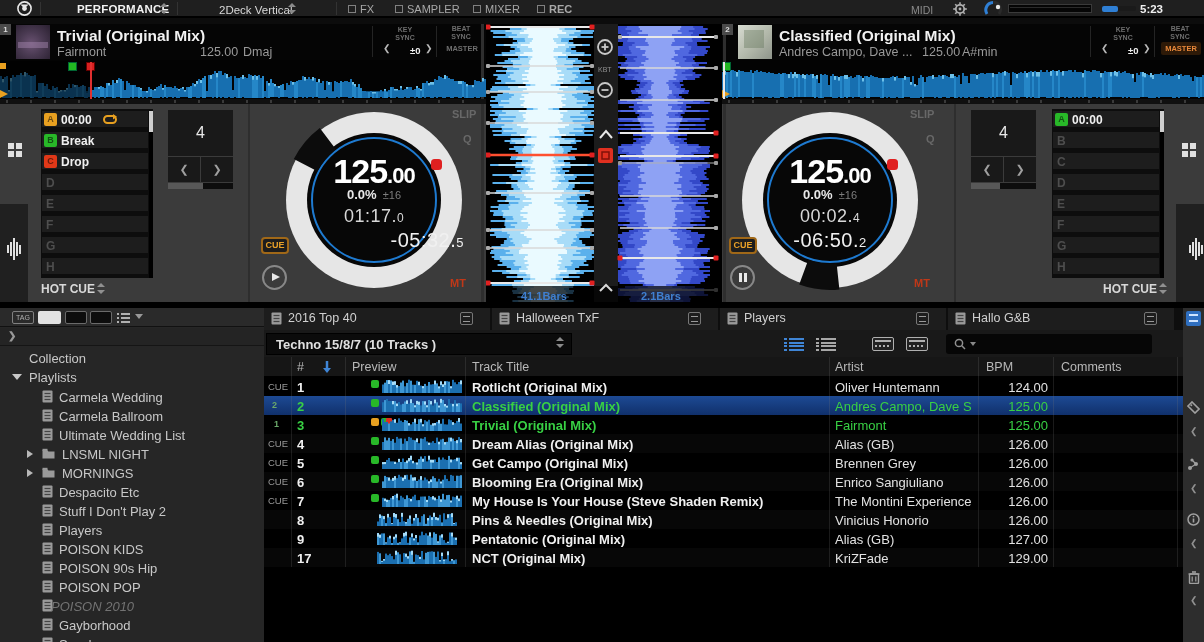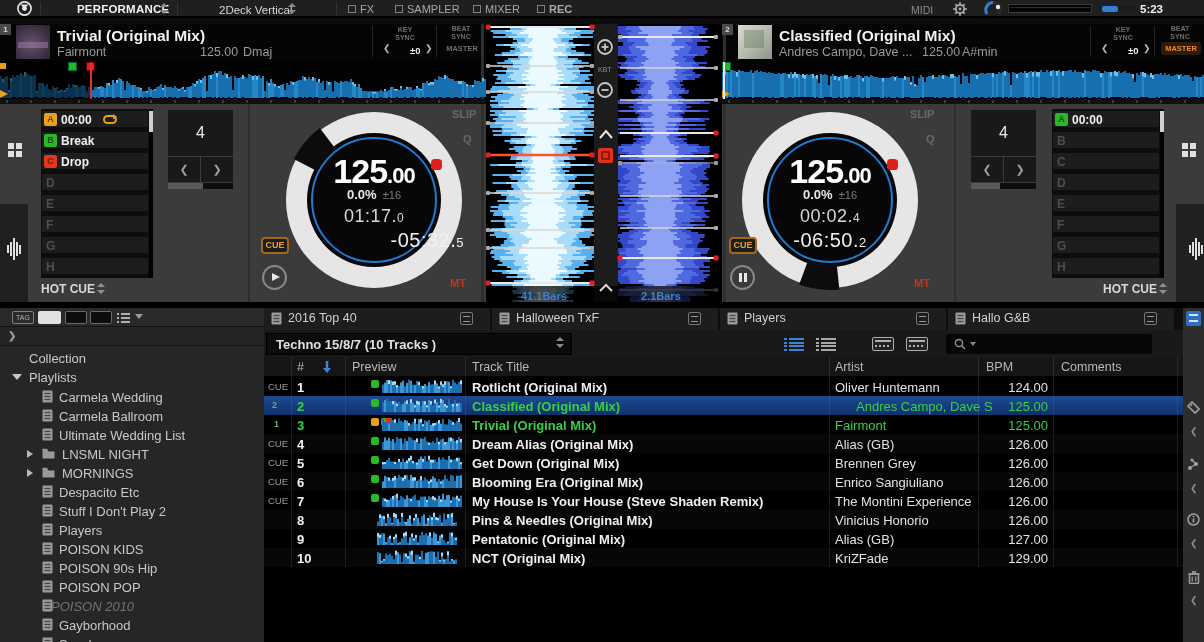--- a/index.html
+++ b/index.html
@@ -2159,21 +2159,21 @@
         <rect x="70" y="5.9" width="2" height="8.1" fill="#3e97d4"></rect>
         <rect x="70" y="5.9" width="2" height="2.4" fill="#a6dcf8"></rect>
         <rect x="72" y="2.1" width="2" height="11.9" fill="#1b6fb0"></rect>
         <rect x="74" y="5.7" width="2" height="8.3" fill="#3e97d4"></rect>
         <rect x="74" y="5.7" width="2" height="2.5" fill="#a6dcf8"></rect>
         <rect x="76" y="5.0" width="2" height="9.0" fill="#3e97d4"></rect>
         <rect x="78" y="5.4" width="2" height="8.6" fill="#1b6fb0"></rect>
       </svg>
     </div>
     <div class="t" style="left:472px;top:398.5px;font-size:13px;color:#38d044;font-weight:bold;">Classified (Original Mix)</div>
-    <div class="t" style="left:835px;top:398.5px;font-size:13px;color:#38d044;font-weight:normal;margin-left:21px;">Andres Campo, Dave S</div>
+    <div class="t" style="left:835px;top:398.5px;font-size:13px;color:#38d044;font-weight:normal;">Andres Campo, Dave S</div>
     <div class="t" style="left:978px;top:398.5px;font-size:13px;color:#38d044;font-weight:normal;width:70px;text-align:right">125.00</div>
     <div class="t" style="left:274px;top:419px;font-size:9px;color:#6aa86a;font-weight:bold;">1</div>
     <div class="t" style="left:297px;top:417.5px;font-size:13px;color:#38d044;font-weight:bold;">3</div>
     <div class="abs" style="left:371px;top:418px;width:8px;height:8px;background:#e8a020;border-radius:2px"></div>
     <div class="abs" style="left:381px;top:418px;width:8px;height:8px;background:#28b828;border-radius:2px"></div>
     <div class="abs" style="left:386px;top:418px;width:6px;height:6px;background:#e03020;border-radius:1px"></div>
     <div class="abs" style="left:382px;top:417px;width:84px;height:15px">
       <svg width="80" height="14" style="position:absolute;left:0;top:0">
         <rect x="0" y="1.9" width="2" height="12.1" fill="#1b6fb0"></rect>
         <rect x="2" y="4.9" width="2" height="9.1" fill="#1b6fb0"></rect>
@@ -2344,21 +2344,21 @@
         <rect x="68" y="4.6" width="2" height="2.8" fill="#a6dcf8"></rect>
         <rect x="70" y="4.7" width="2" height="9.3" fill="#1b6fb0"></rect>
         <rect x="72" y="4.1" width="2" height="9.9" fill="#1b6fb0"></rect>
         <rect x="74" y="2.8" width="2" height="11.2" fill="#1b6fb0"></rect>
         <rect x="74" y="2.8" width="2" height="3.4" fill="#a6dcf8"></rect>
         <rect x="76" y="2.7" width="2" height="11.3" fill="#3e97d4"></rect>
         <rect x="78" y="7.2" width="2" height="6.8" fill="#1b6fb0"></rect>
         <rect x="78" y="7.2" width="2" height="2.1" fill="#a6dcf8"></rect>
       </svg>
     </div>
-    <div class="t" style="left:472px;top:455.5px;font-size:13px;color:#f0f0f0;font-weight:bold;">Get Down (Original Mix)</div>
+    <div class="t" style="left:472px;top:455.5px;font-size:13px;color:#f0f0f0;font-weight:bold;">Get Campo (Original Mix)</div>
     <div class="t" style="left:835px;top:455.5px;font-size:13px;color:#e2e2e2;font-weight:normal;">Brennen Grey</div>
     <div class="t" style="left:978px;top:455.5px;font-size:13px;color:#e2e2e2;font-weight:normal;width:70px;text-align:right">126.00</div>
     <div class="abs" style="left:264px;top:472px;width:919px;height:19px;background:#070707"></div>
     <div class="t" style="left:268px;top:476px;font-size:9.5px;color:#9a9a9a;font-weight:normal;">CUE</div>
     <div class="t" style="left:297px;top:474.5px;font-size:13px;color:#f0f0f0;font-weight:bold;">6</div>
     <div class="abs" style="left:371px;top:475px;width:8px;height:8px;background:#28b828;border-radius:2px"></div>
     <div class="abs" style="left:382px;top:474px;width:84px;height:15px">
       <svg width="80" height="14" style="position:absolute;left:0;top:0">
         <rect x="0" y="7.4" width="2" height="6.6" fill="#3e97d4"></rect>
         <rect x="2" y="1.9" width="2" height="12.1" fill="#3e97d4"></rect>
@@ -2606,21 +2606,21 @@
         <rect x="74" y="1.7" width="2" height="3.7" fill="#a6dcf8"></rect>
         <rect x="76" y="6.4" width="2" height="7.6" fill="#1b6fb0"></rect>
         <rect x="78" y="6.7" width="2" height="7.3" fill="#1b6fb0"></rect>
         <rect x="78" y="6.7" width="2" height="2.2" fill="#a6dcf8"></rect>
       </svg>
     </div>
     <div class="t" style="left:472px;top:531.5px;font-size:13px;color:#f0f0f0;font-weight:bold;">Pentatonic (Original Mix)</div>
     <div class="t" style="left:835px;top:531.5px;font-size:13px;color:#e2e2e2;font-weight:normal;">Alias (GB)</div>
     <div class="t" style="left:978px;top:531.5px;font-size:13px;color:#e2e2e2;font-weight:normal;width:70px;text-align:right">127.00</div>
     <div class="abs" style="left:264px;top:548px;width:919px;height:19px;background:#070707"></div>
-    <div class="t" style="left:297px;top:550.5px;font-size:13px;color:#f0f0f0;font-weight:bold;">10</div>
+    <div class="t" style="left:297px;top:550.5px;font-size:13px;color:#f0f0f0;font-weight:bold;">17</div>
     <div class="abs" style="left:377px;top:550px;width:84px;height:15px">
       <svg width="80" height="14" style="position:absolute;left:0;top:0">
         <rect x="0" y="1.9" width="2" height="12.1" fill="#1b6fb0"></rect>
         <rect x="2" y="3.3" width="2" height="10.7" fill="#3e97d4"></rect>
         <rect x="4" y="10.9" width="2" height="3.1" fill="#1b6fb0"></rect>
         <rect x="4" y="10.9" width="2" height="0.9" fill="#a6dcf8"></rect>
         <rect x="6" y="9.1" width="2" height="4.9" fill="#1b6fb0"></rect>
         <rect x="6" y="9.1" width="2" height="1.5" fill="#a6dcf8"></rect>
         <rect x="8" y="3.6" width="2" height="10.4" fill="#1b6fb0"></rect>
         <rect x="10" y="5.2" width="2" height="8.8" fill="#1b6fb0"></rect>

